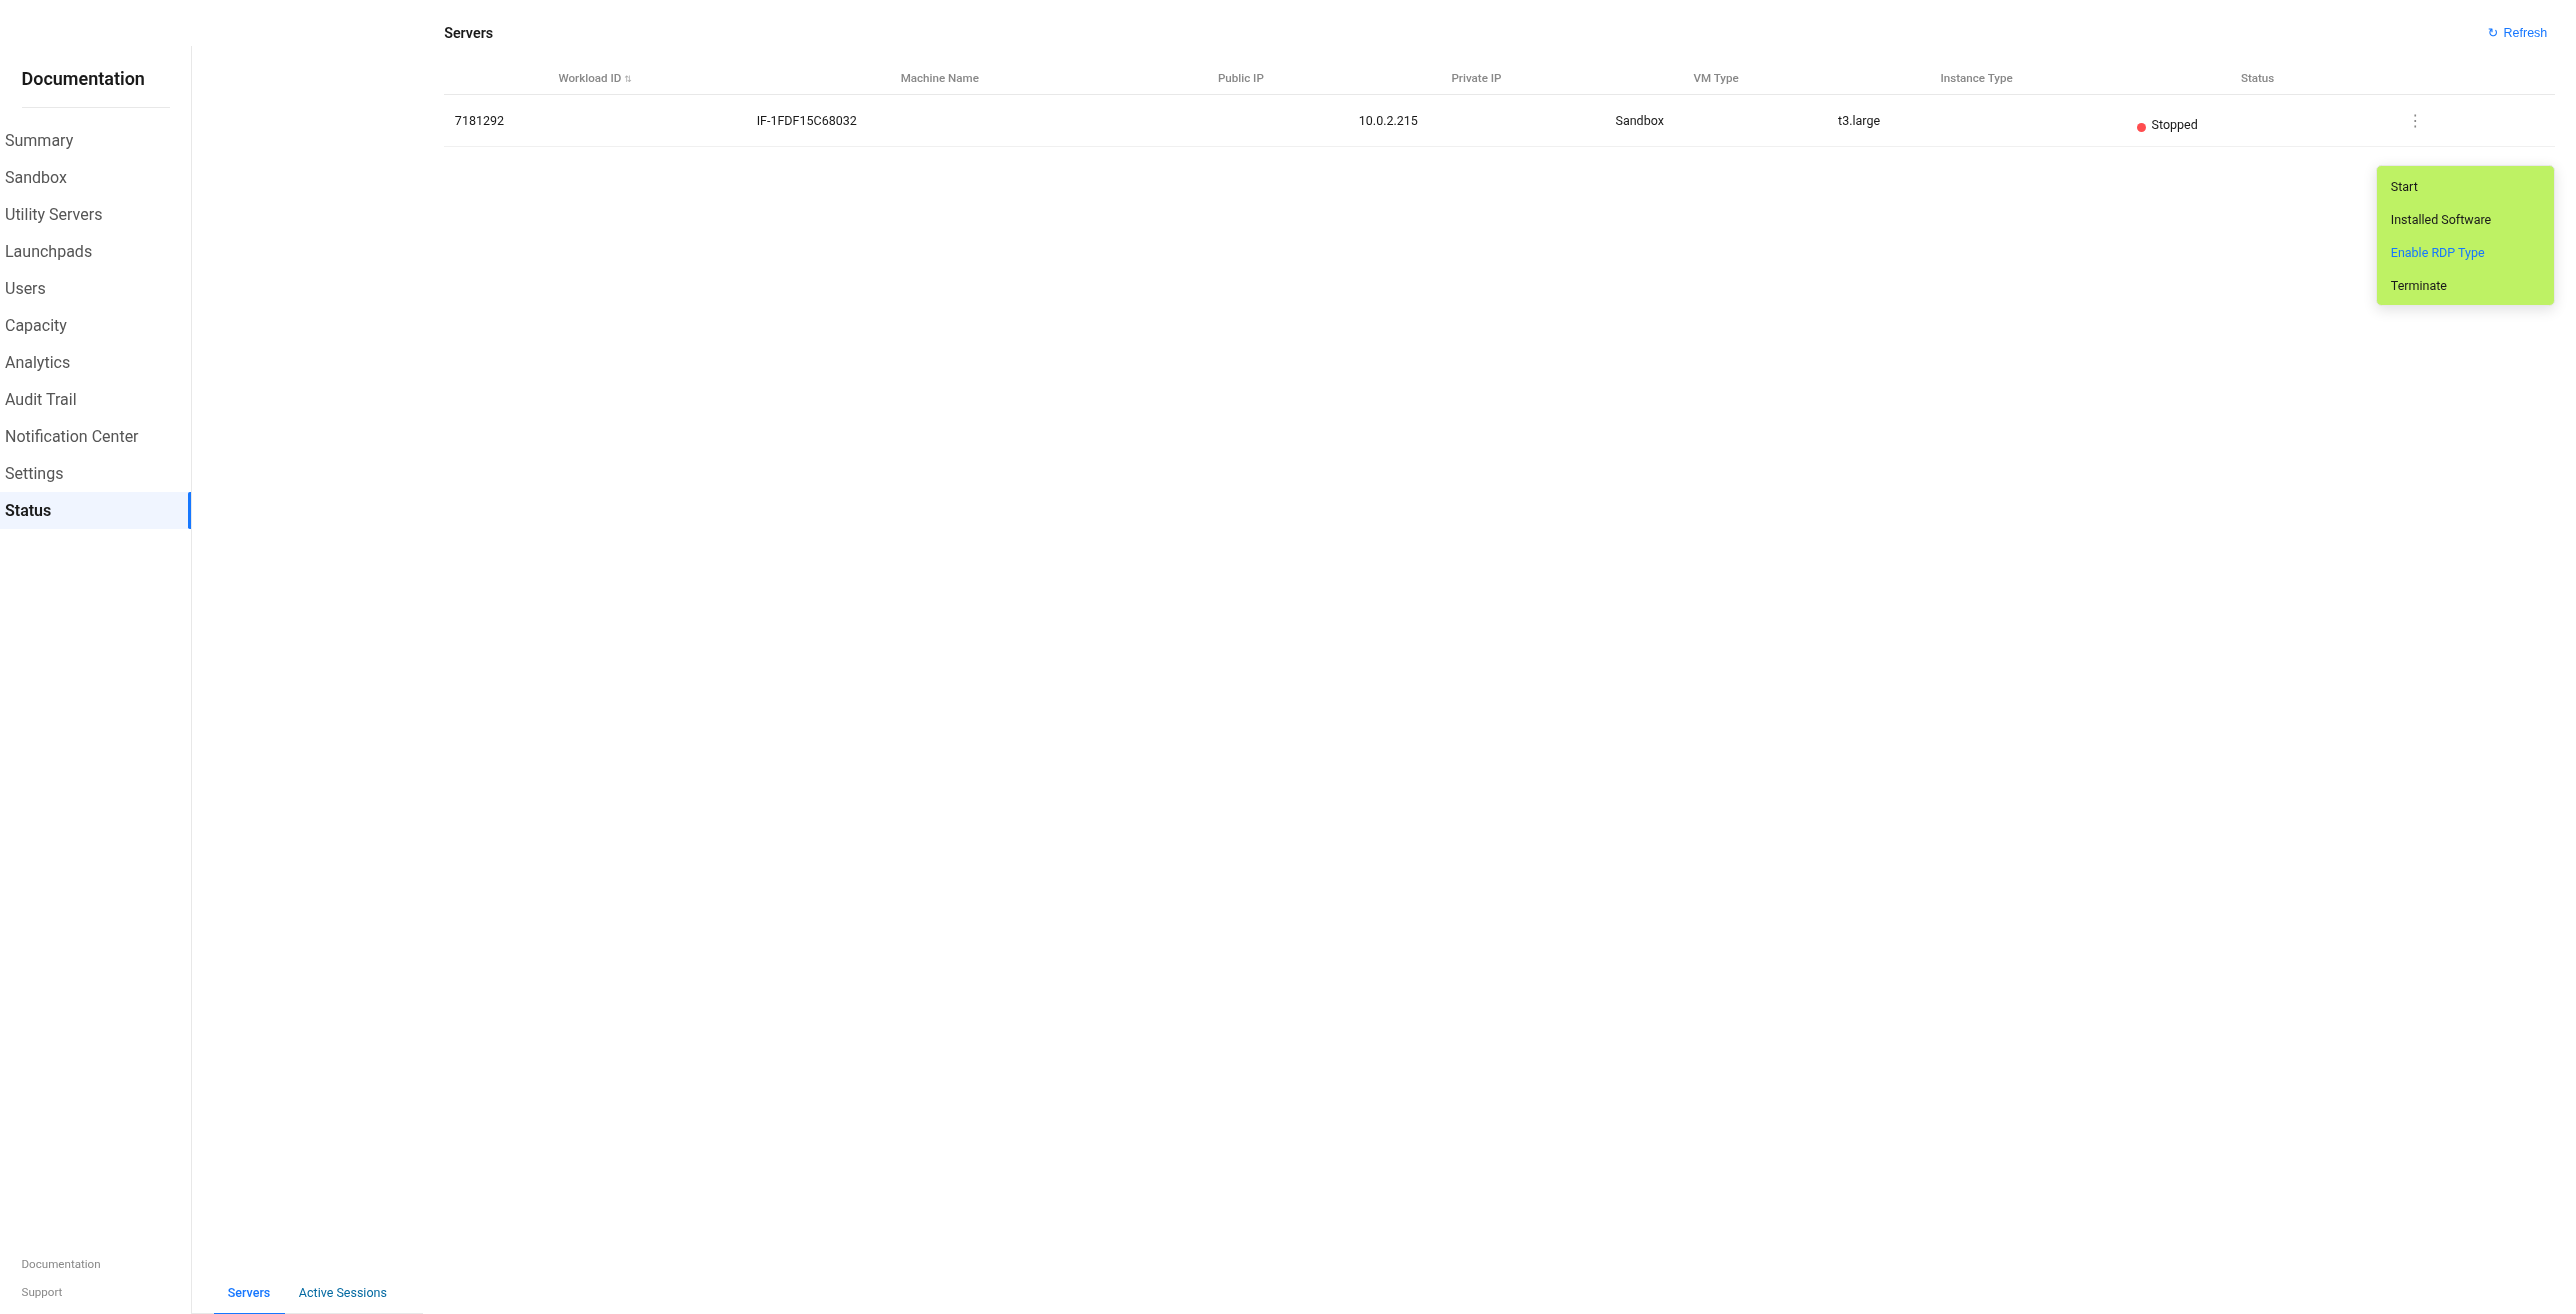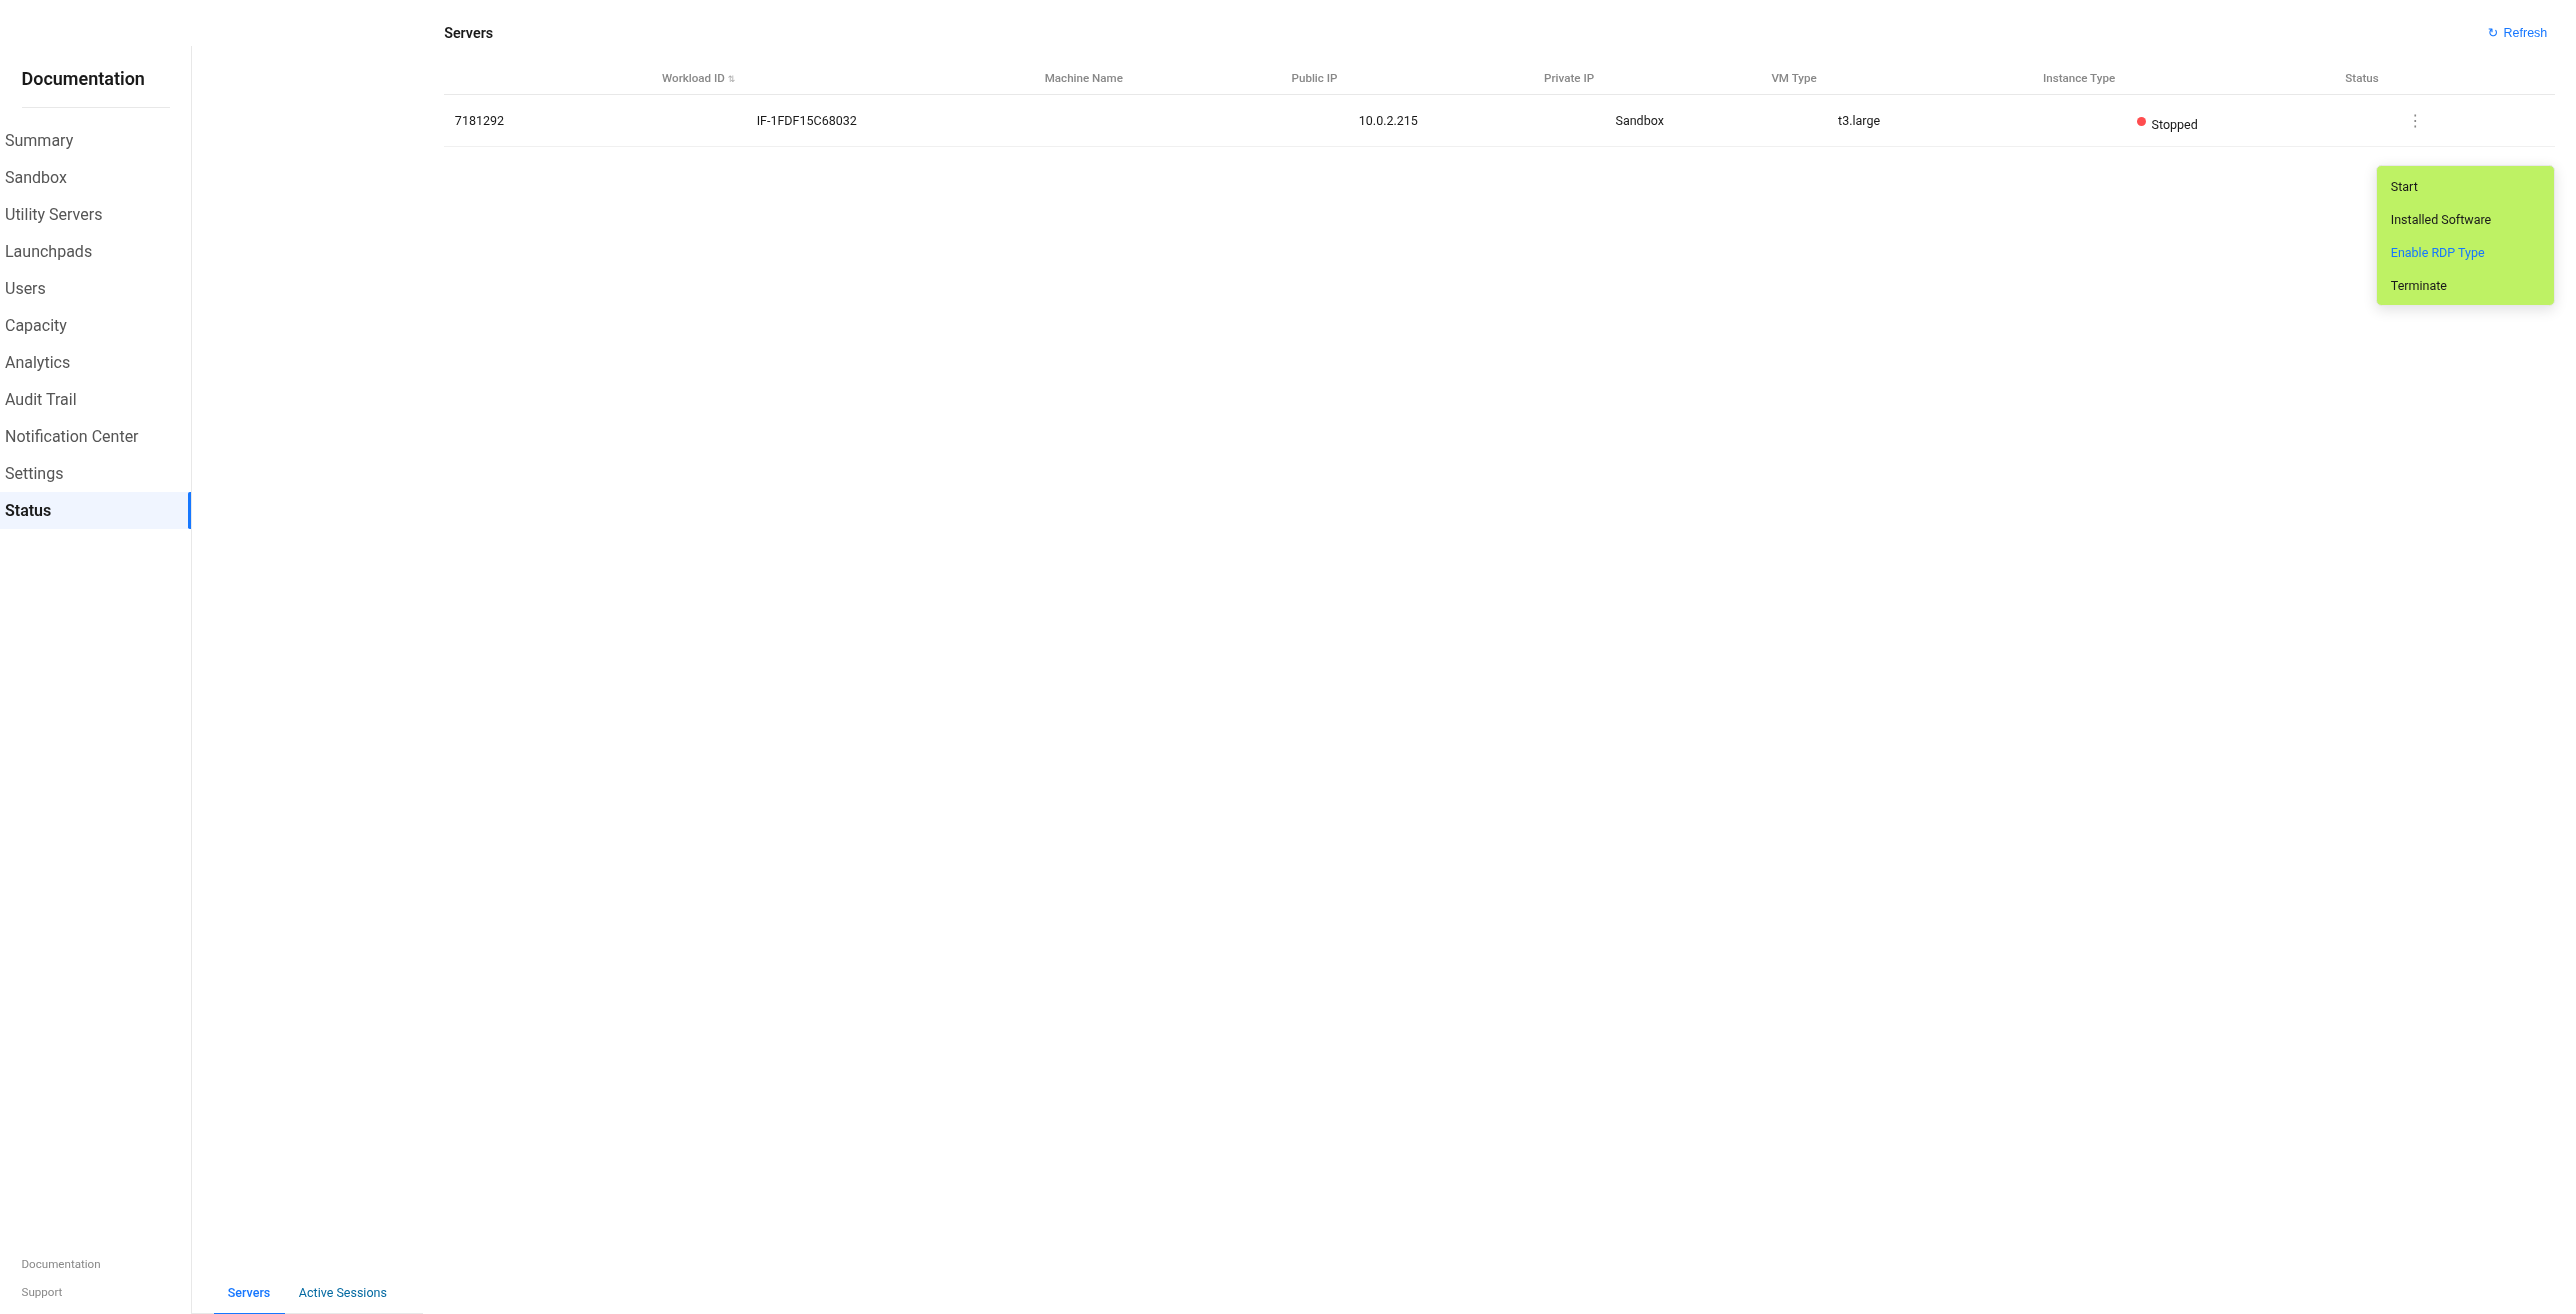--- a/index.html
+++ b/index.html
@@ -137,38 +137,38 @@
       border: none;
       padding: 3.6px 7.2px;
     }
 
     
     .servers-table {
       width: 100%;
       border-collapse: collapse;
     }
     .servers-table th {
-      text-align: right;
+      text-align: center;
       font-size: 11.6px;
       color: #888;
       font-weight: 500;
       padding: 9px 10.7px;
       border-bottom: 0.9px solid #e8e8e8;
       background: #fff;
     }
     .servers-table td {
       padding: 14.3px 10.7px;
       font-size: 12.5px;
       color: #1a1a1a;
       border-bottom: 0.9px solid #f0f0f0;
       vertical-align: middle;
     }
     .status-cell {
       display: flex;
-      align-items: flex-start;
+      align-items: flex-end;
       gap: 6px;
       margin-top: 7px;
     }
     .status-dot {
       width: 9px;
       height: 9px;
       border-radius: 50%;
       display: inline-block;
       flex-shrink: 0;
     }

